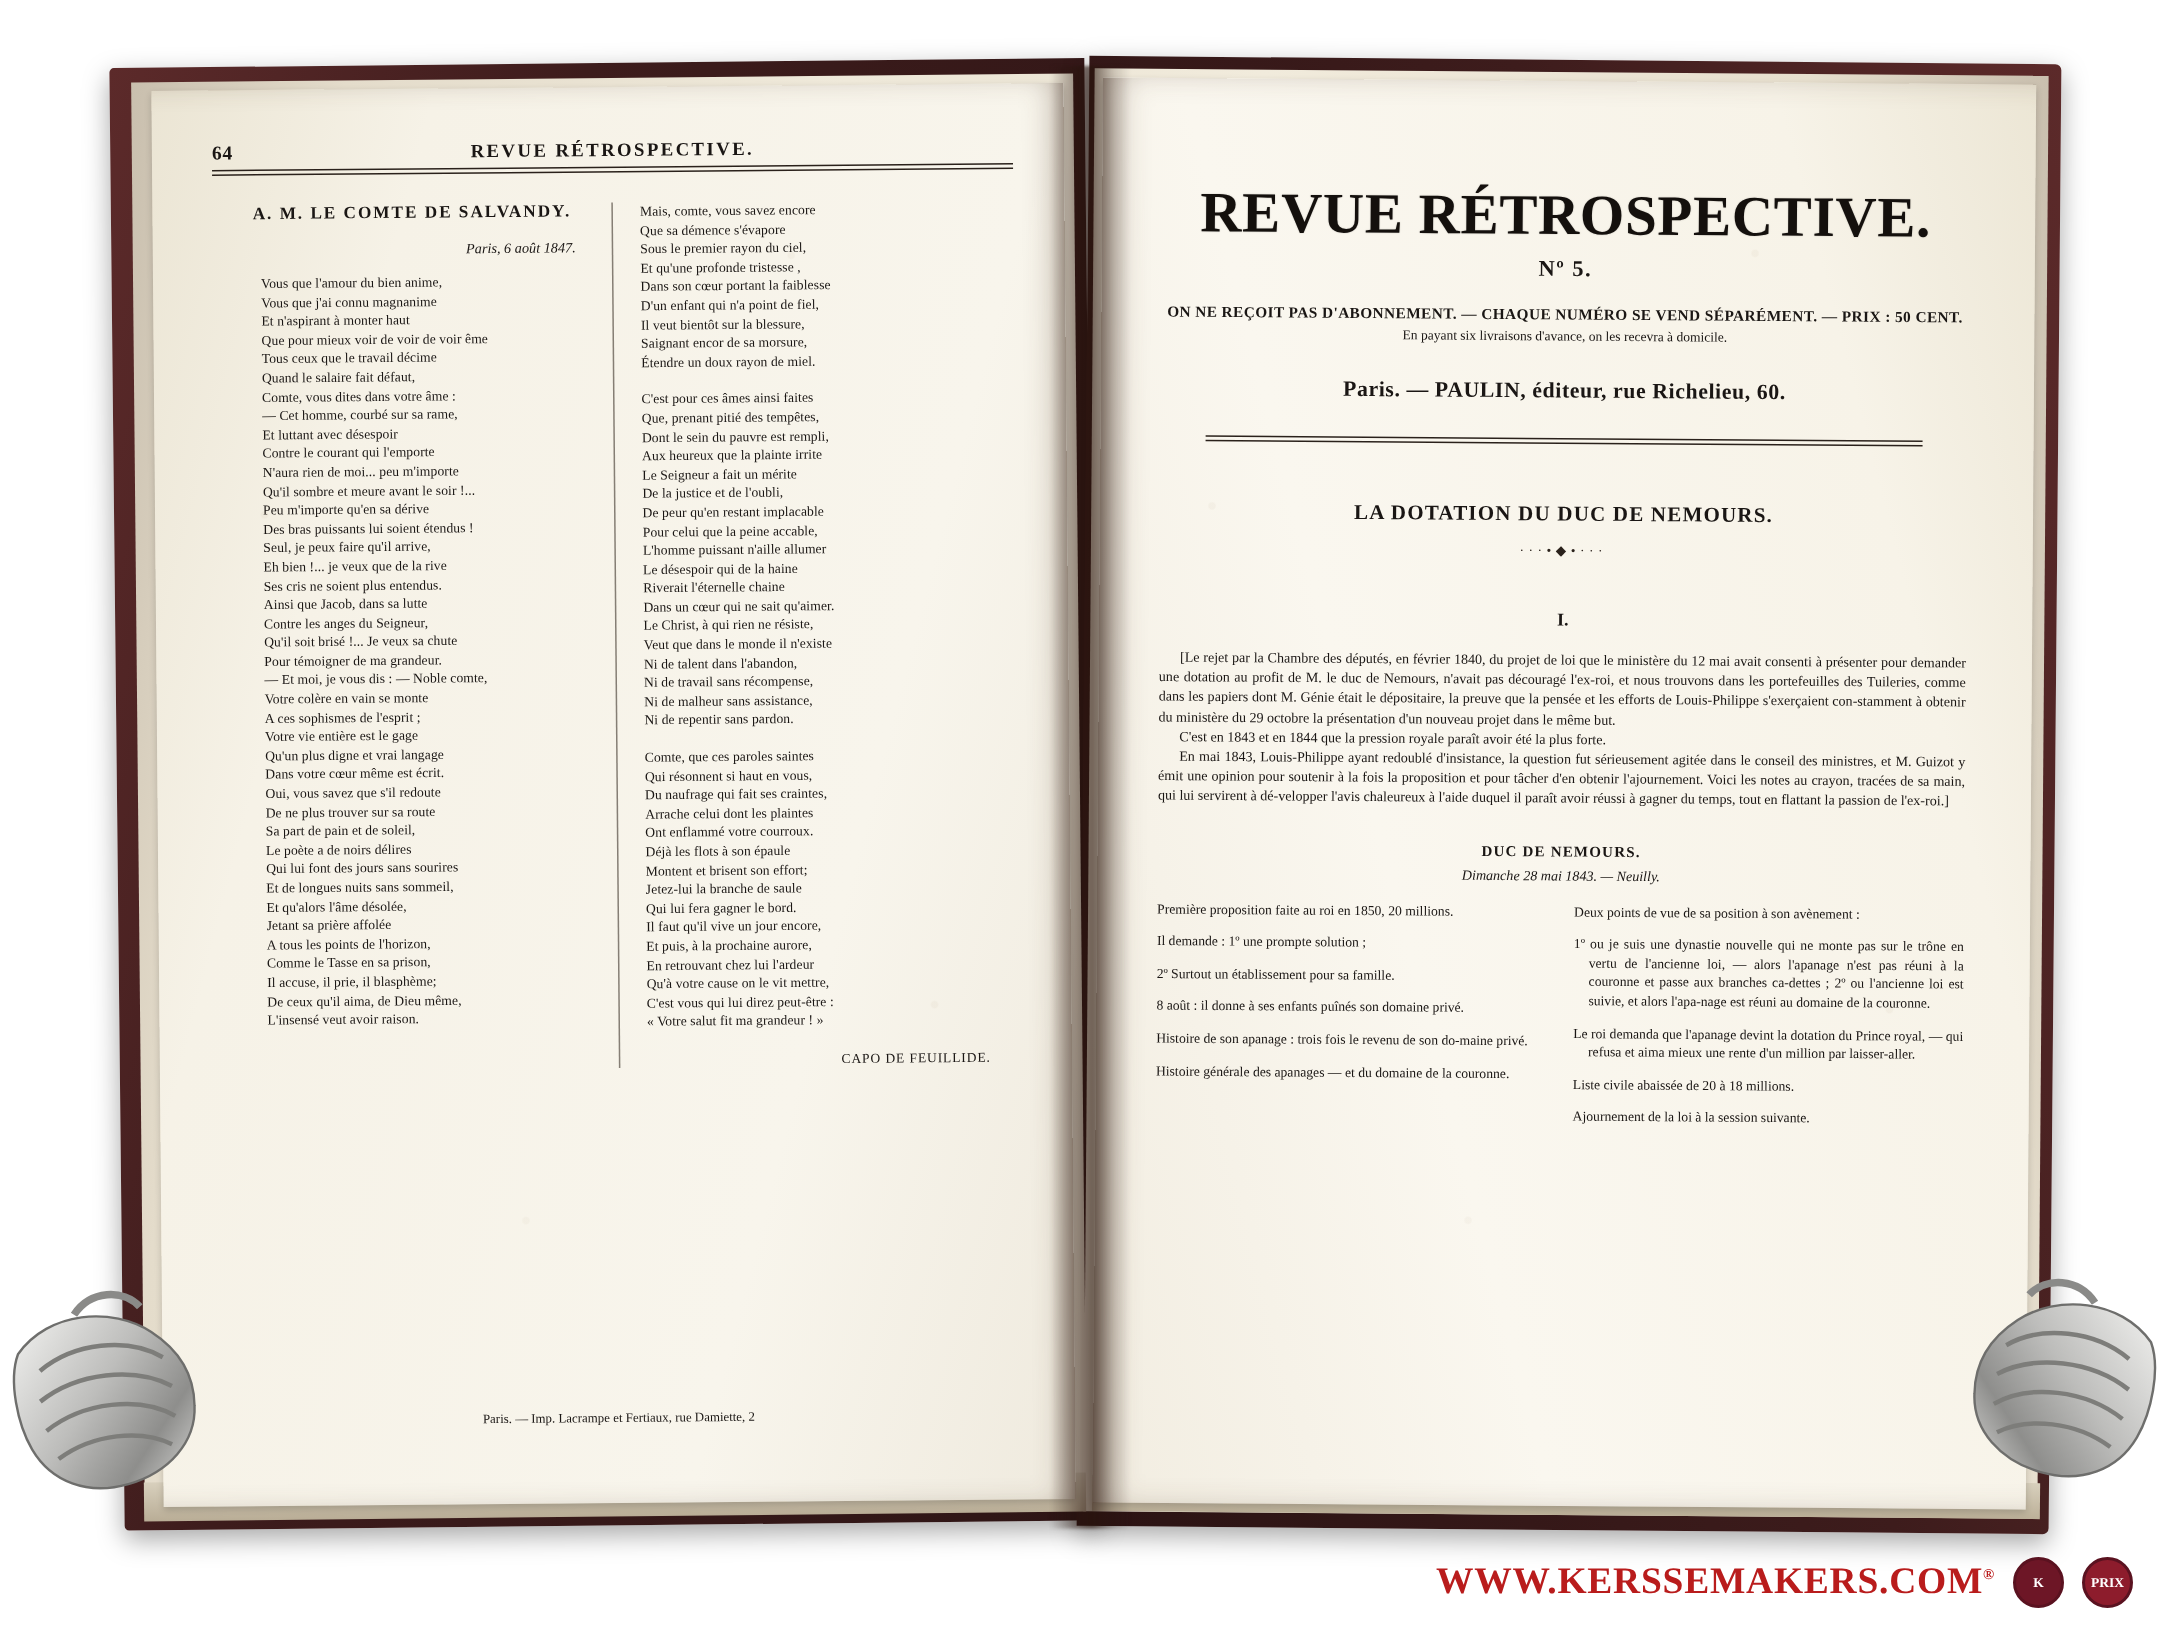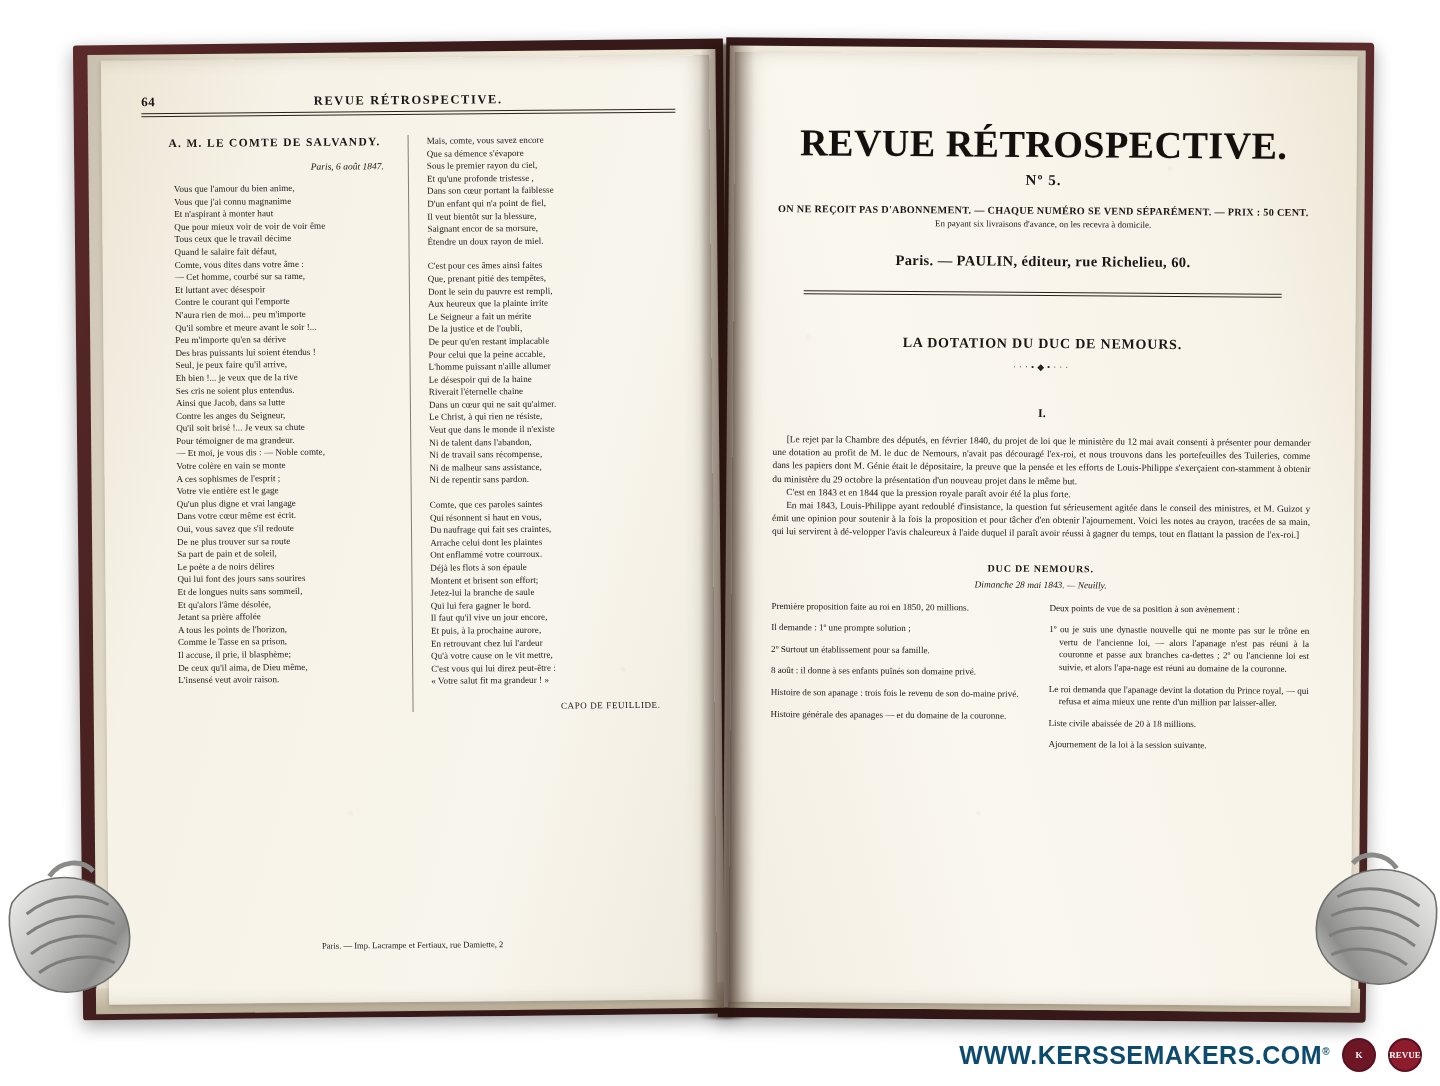--- a/index.html
+++ b/index.html
@@ -240,25 +240,25 @@
     width:190px; height:190px;
   }
   #hand-left { left:0px; top:828px; }
   #hand-right{ left:1256px; top:820px; }
   
   #watermark {
     position:absolute; right:18px; bottom:14px;
     display:flex; align-items:center; gap:12px;
   }
   #wm-text {
-    font-family:Liberation Sans, sans-serif;
+    font-family:Liberation Serif, serif;
     font-size:25px;
     font-weight:700;
     letter-spacing:.5px;
-    color:#0c4a6e;
+    color:#b91c1c;
   }
   #wm-text sup { font-size:10px; vertical-align:super; }
   .wm-badge {
     width:34px; height:34px; border-radius:50%;
     display:flex; align-items:center; justify-content:center;
     font-size:9px; font-weight:700; color:#fff;
     border:2px solid #5a1220;
   }
   #badge-1 { background:#6d1626; }
   #badge-2 { background:#8d1c2c; }
@@ -483,16 +483,16 @@
         <path d="M60 40 C74 26 96 30 104 44" fill="none" stroke="#8a8a88" stroke-width="5"></path>
       </g>
     </svg>
   </div>
 
   <div id="watermark">
     <div id="wm-text">
       <span>WWW.KERSSEMAKERS.COM</span><sup>®</sup>
     </div>
     <div class="wm-badge" id="badge-1">K</div>
-    <div class="wm-badge" id="badge-2">REVUE</div>
+    <div class="wm-badge" id="badge-2">PRIX</div>
   </div>
 
 </div>
 
 </body></html>

